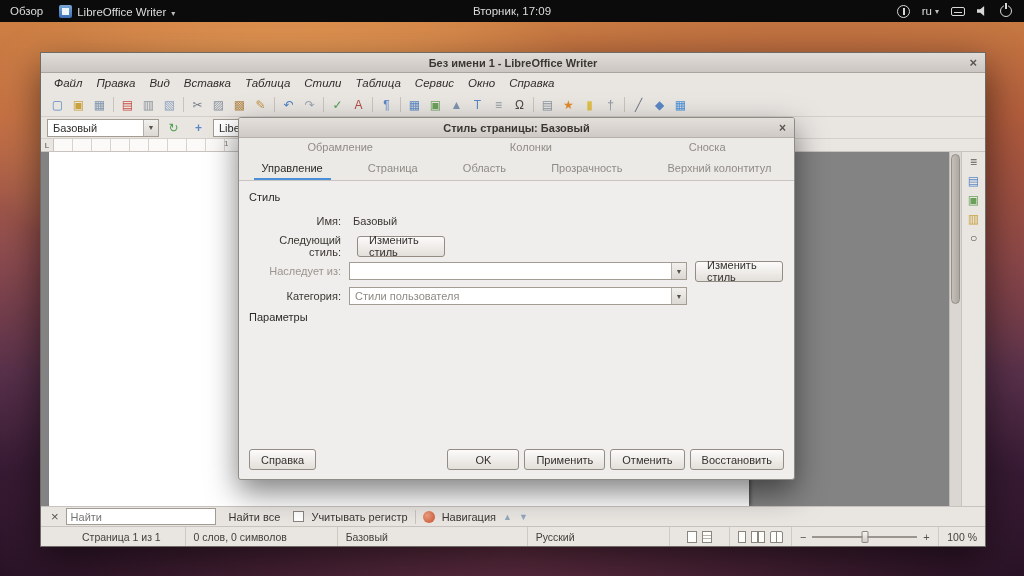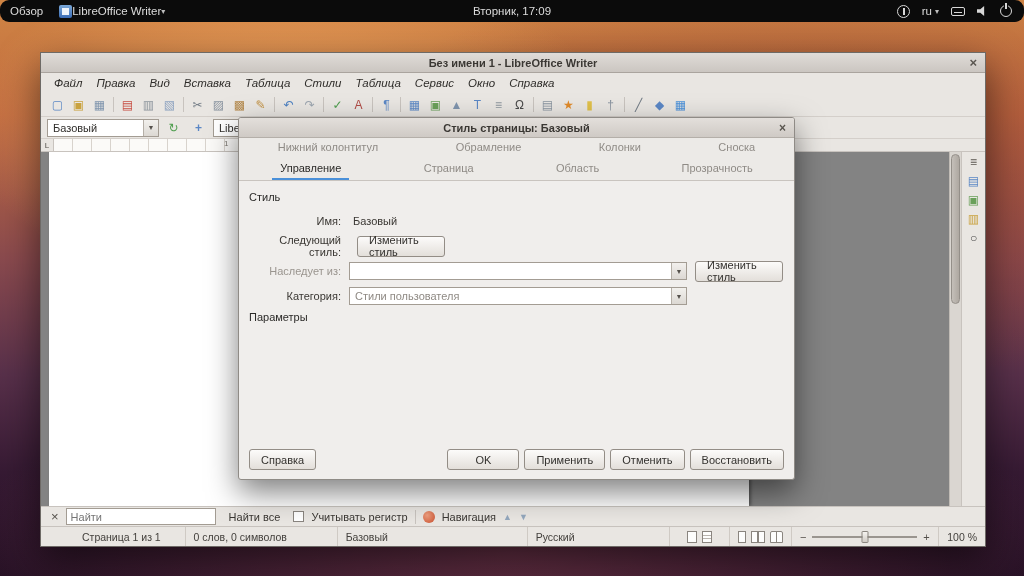--- a/index.html
+++ b/index.html
@@ -8,23 +8,23 @@
     position:relative;
     font-family:"Liberation Sans", sans-serif;
     background:
       radial-gradient(ellipse 500px 260px at 28% 22%, rgba(244,170,96,.9), rgba(244,170,96,0) 65%),
       radial-gradient(ellipse 700px 300px at 80% 30%, rgba(140,60,50,.55), rgba(140,60,50,0) 70%),
       radial-gradient(ellipse 800px 260px at 50% 96%, rgba(210,100,120,.35), rgba(210,100,120,0) 70%),
       linear-gradient(180deg,#d08544 0%,#c06a40 20%,#8a4a4e 45%,#58304a 65%,#361a33 82%,#241024 100%);
   }
   
   .topbar { position:absolute; left:0; top:0; width:1024px; height:22px; background:#0b0b0b;
-    color:#dcdcdc; display:flex; align-items:center; font-size:11.5px; z-index:60;border-radius:9px; }
+    color:#dcdcdc; display:flex; align-items:center; font-size:11.5px; z-index:60; }
   .tb-left { display:flex; align-items:center; gap:16px; padding-left:10px; }
-  .tb-app { display:flex; align-items:center; }
+  .tb-app { display:flex; align-items:flex-end; gap:5px; }
   .writer-glyph { width:13px; height:13px; border-radius:2px; background:linear-gradient(#7aa8d8,#3b6cb5); position:relative; }
   .writer-glyph::after { content:""; position:absolute; left:3px; top:3px; right:3px; bottom:3px; background:#eef3fa; }
   .caret { font-size:8px; color:#bdbdbd; }
   .tb-center { position:absolute; left:50%; transform:translateX(-50%); }
   .tb-right { margin-left:auto; display:flex; align-items:center; gap:12px; padding-right:12px; }
   .a11y { width:13px; height:13px; border:1px solid #d8d8d8; border-radius:50%; position:relative; }
   .a11y::after { content:""; position:absolute; left:5px; top:2.5px; width:2px; height:7px; background:#d8d8d8; }
   .kbd-layout { display:flex; align-items:center; gap:3px; }
   .kbd-icon { width:14px; height:9px; border:1px solid #d8d8d8; border-radius:2px; position:relative; }
   .kbd-icon::after { content:""; position:absolute; left:2px; right:2px; bottom:1.5px; height:1.5px; background:#d8d8d8; }
@@ -276,30 +276,30 @@
   </div>
 </div>
 
 <div class="dialog" data-name="page-style-dialog">
   <div class="dlg-title" data-name="dialog-titlebar">
     <span data-name="dialog-title">Стиль страницы: Базовый</span>
     <span class="dlg-close" data-name="close-icon">×</span>
   </div>
   <div class="dlg-tabs" data-name="dialog-tabs">
     <div class="tabrow" data-name="dialog-tab-row-1">
-        <span class="tab" data-name="tab-footer">Нижний колонтитул</span>
         <span class="tab" data-name="tab-borders">Обрамление</span>
         <span class="tab" data-name="tab-columns">Колонки</span>
         <span class="tab" data-name="tab-footnote">Сноска</span>
       </div>
     <div class="tabrow" data-name="dialog-tab-row-2">
         <span class="tab active" data-name="tab-organizer">Управление</span>
         <span class="tab" data-name="tab-page">Страница</span>
         <span class="tab" data-name="tab-area">Область</span>
         <span class="tab" data-name="tab-transparency">Прозрачность</span>
+        <span class="tab" data-name="tab-header">Верхний колонтитул</span>
       </div>
   </div>
   <div class="dlg-body" data-name="dialog-body">
     <div class="group-label" data-name="style-group-label">Стиль</div>
 
     <div class="frow" data-name="name-row">
       <span class="flabel" data-name="name-label">Имя:</span>
       <span class="fvalue" data-name="name-value">Базовый</span>
     </div>
 

